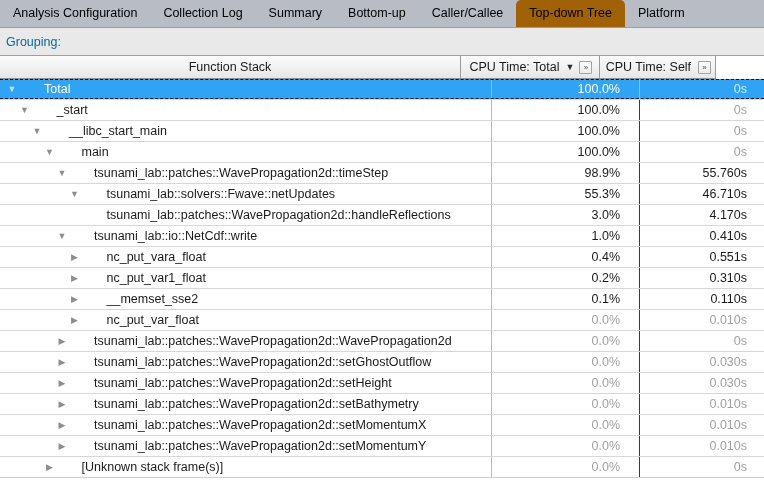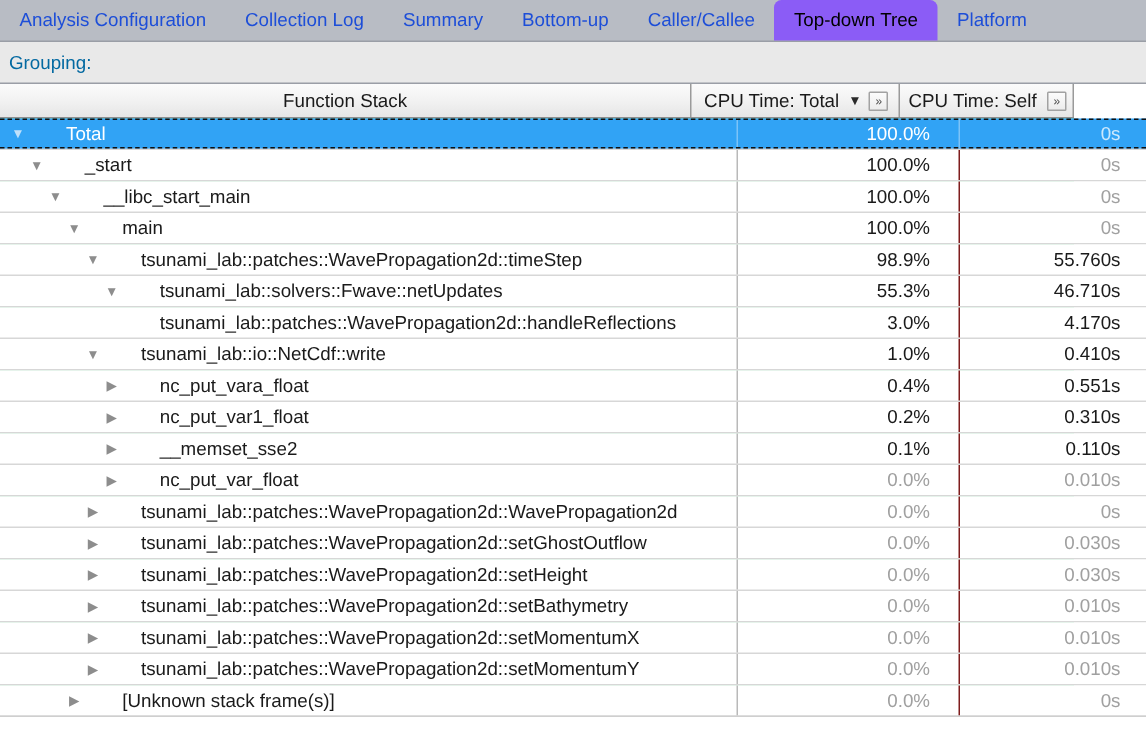--- a/index.html
+++ b/index.html
@@ -22,27 +22,27 @@
     display: flex;
     align-items: flex-end;
     padding: 0;
     border-bottom: 1px solid #9a9ea6;
   }
   .tab {
     height: 28px;
     line-height: 28px;
     padding: 0 13px;
     font-size: 12.5px;
-    color: #1d4ed8;
+    color: #000000;
     white-space: nowrap;
     cursor: default;
     background: transparent;
   }
   .tab.selected {
-    background: #8b5cf6;
+    background: #a16207;
     border-radius: 5px 5px 0 0;
     color: #000;
     height: 27px;
     line-height: 27px;
   }
 
   
   #groupingbar {
     height: 28px;
     background: #e9e9e9;
@@ -68,21 +68,21 @@
     border: 1px solid #9d9d9d;
     border-radius: 1px;
     white-space: nowrap;
     overflow: hidden;
   }
 
   
   #table {
     position: relative;
     width: 716px;
-    background: #86efac;
+    background: #c2410c;
   }
   #thead {
     display: flex;
     height: 23px;
     background: linear-gradient(to bottom, #fbfbfb 0%, #f2f2f2 50%, #e6e6e6 100%);
     border-bottom: 1px solid #8f8f8f;
   }
   .th {
     position: relative;
     display: flex;

